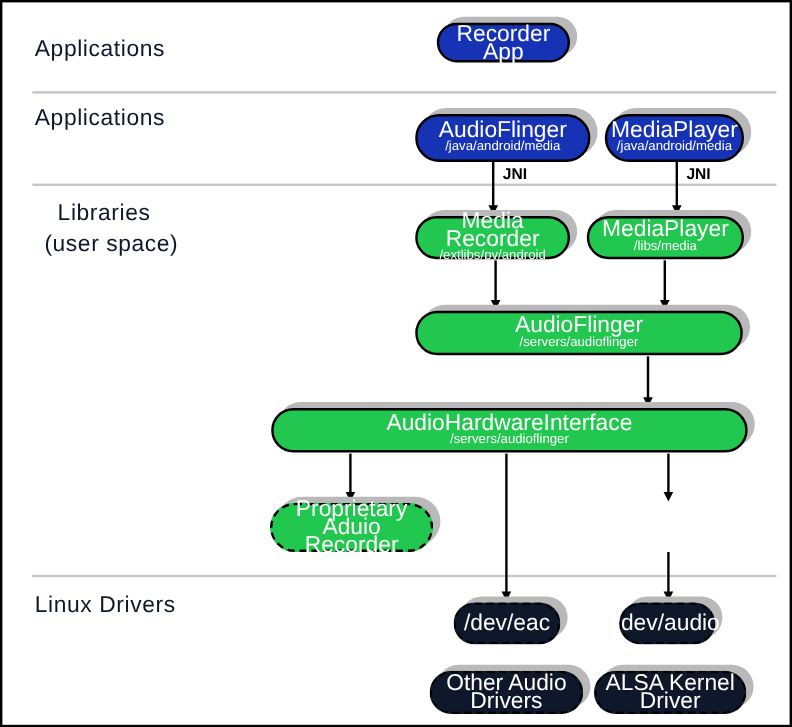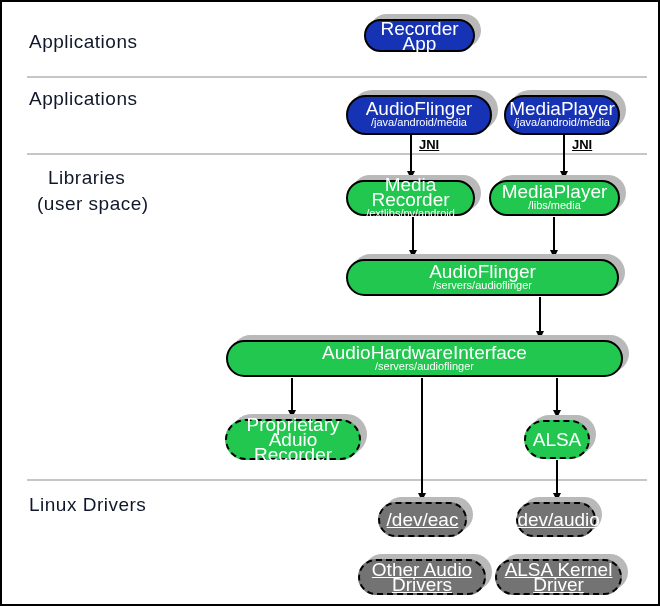--- a/index.html
+++ b/index.html
@@ -34,36 +34,35 @@
     border:2px solid #000000;
     border-radius:999px;
     box-shadow:6px -5px 0 #b9b9b9;
     box-sizing:border-box;
     line-height:15px;
   }
   .node .t{font-size:19px;line-height:15px;}
   .node .s{font-size:11px;line-height:13px;}
   .blue{background:#1633b5;}
   .green{background:#21c74f;}
-  .red{background:#737373;text-decoration:underline;}
+  .red{background:#0f172a;}
   .dashed{border-style:dashed;}
   .arrow-line{
     position:absolute;width:2px;background:#000000;
   }
   .arrow-head{
     position:absolute;width:0;height:0;
     border-left:4px solid transparent;
     border-right:4px solid transparent;
     border-top:8px solid #000000;
   }
   .edge-label{
     position:absolute;
     font-size:13px;font-weight:bold;color:#000000;
     white-space:nowrap;
-    text-decoration:underline;
   }
 </style>
 </head>
 <body>
 
 <div id="frame">
 
   <div class="divider" style="top:74px"></div>
   <div class="divider" style="top:151px"></div>
   <div class="divider" style="top:477px"></div>
@@ -127,23 +126,20 @@
 
   <div class="arrow-line" style="left:419px;top:376px;height:117px"></div>
   <div class="arrow-head" style="left:416px;top:491px"></div>
 
   <div class="arrow-line" style="left:554px;top:376px;height:34px"></div>
   <div class="arrow-head" style="left:551px;top:408px"></div>
 
   <div class="node green dashed" style="left:223px;top:417px;width:136px;height:41px;padding:0 8px">
     <span class="t">Proprietary Aduio Recorder</span>
   </div>
-  <div class="node green dashed" style="left:522px;top:418px;width:66px;height:39px">
-    <span class="t">ALSA</span>
-  </div>
 
   <div class="arrow-line" style="left:554px;top:458px;height:35px"></div>
   <div class="arrow-head" style="left:551px;top:491px"></div>
 
   <div class="node red dashed" style="left:376px;top:500px;width:89px;height:35px">
     <span class="t">/dev/eac</span>
   </div>
   <div class="node red dashed" style="left:514px;top:500px;width:80px;height:35px">
     <span class="t">/dev/audio</span>
   </div>

